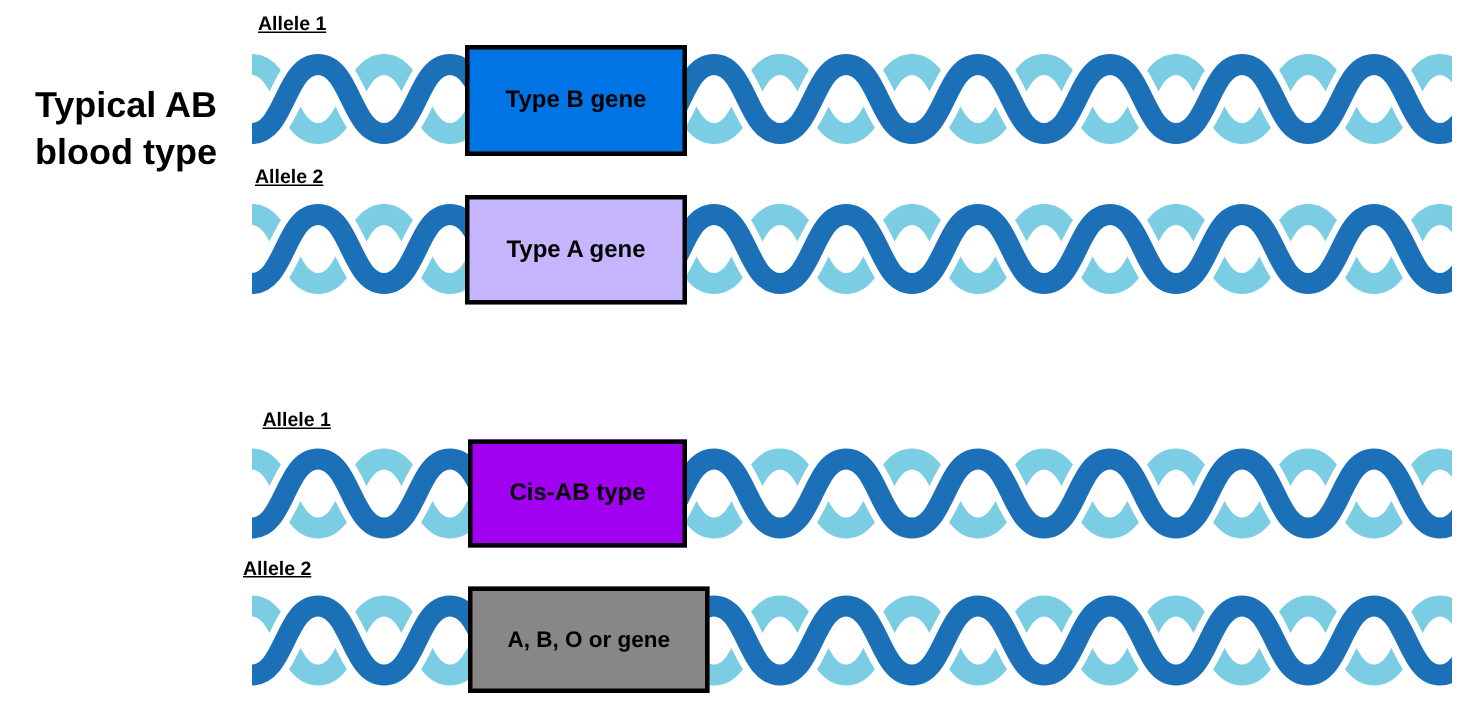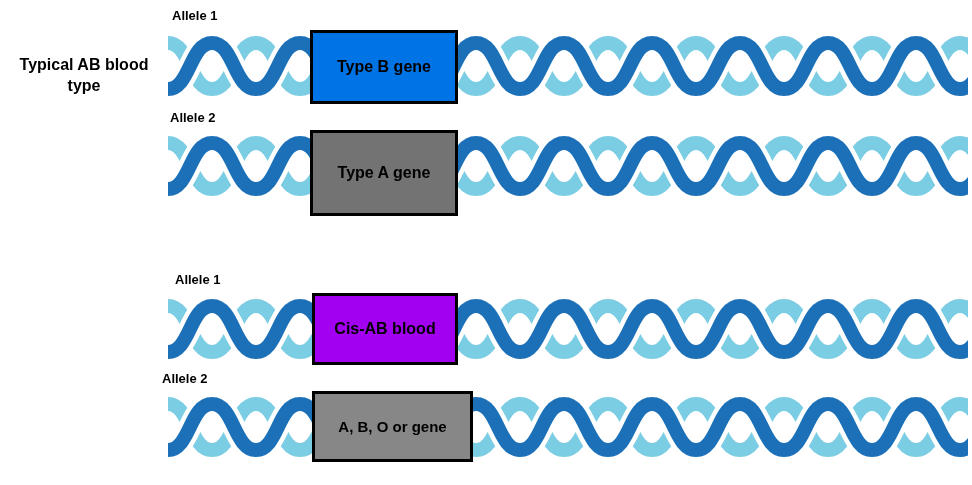--- a/index.html
+++ b/index.html
@@ -13,30 +13,31 @@
     width: 972px;
     height: 485px;
     background: #ffffff;
     overflow: hidden;
   }
   .group-label {
     position: absolute;
     left: 6px;
     width: 156px;
     text-align: center;
-    font-size: 16px;
+    font-size: 24px;
     font-weight: bold;
     color: #000000;
     line-height: 1.3;
   }
   .allele-label {
     position: absolute;
     font-size: 13px;
     font-weight: bold;
     color: #000000;
+    text-decoration: underline;
   }
   .helix {
     position: absolute;
     left: 168px;
     width: 800px;
     height: 76px;
   }
   .gene-box {
     position: absolute;
     border: 3px solid #000000;
@@ -71,30 +72,30 @@
     <use href="#helix-strip"></use>
   </svg>
   <div class="gene-box" style="left: 310px; top: 30px; width: 148px; height: 74px; background-color: rgb(0, 116, 228);">
     <span>Type B gene</span>
   </div>
 
   <div class="allele-label" style="left:170px; top:110px">Allele 2</div>
   <svg class="helix" style="top:128px" viewBox="0 0 800 76">
     <use href="#helix-strip"></use>
   </svg>
-  <div class="gene-box" style="left: 310px; top: 130px; width: 148px; height: 86px; background-color: #737373;">
+  <div class="gene-box" style="left: 310px; top: 130px; width: 148px; height: 73px; background-color: #c4b5fd;">
     <span>Type A gene</span>
   </div>
 
   <div class="allele-label" style="left:175px; top:272px">Allele 1</div>
   <svg class="helix" style="top:291px" viewBox="0 0 800 76">
     <use href="#helix-strip"></use>
   </svg>
   <div class="gene-box" style="left: 312px; top: 293px; width: 146px; height: 72px; background-color: rgb(162, 0, 240);">
-    <span>Cis-AB blood</span>
+    <span>Cis-AB type</span>
   </div>
 
   <div class="allele-label" style="left:162px; top:371px">Allele 2</div>
   <svg class="helix" style="top:389px" viewBox="0 0 800 76">
     <use href="#helix-strip"></use>
   </svg>
   <div class="gene-box" style="left: 312px; top: 391px; width: 161px; height: 71px; font-size: 15px; background-color: rgb(135, 135, 135);">
     <span>A, B, O or gene</span>
   </div>
 

